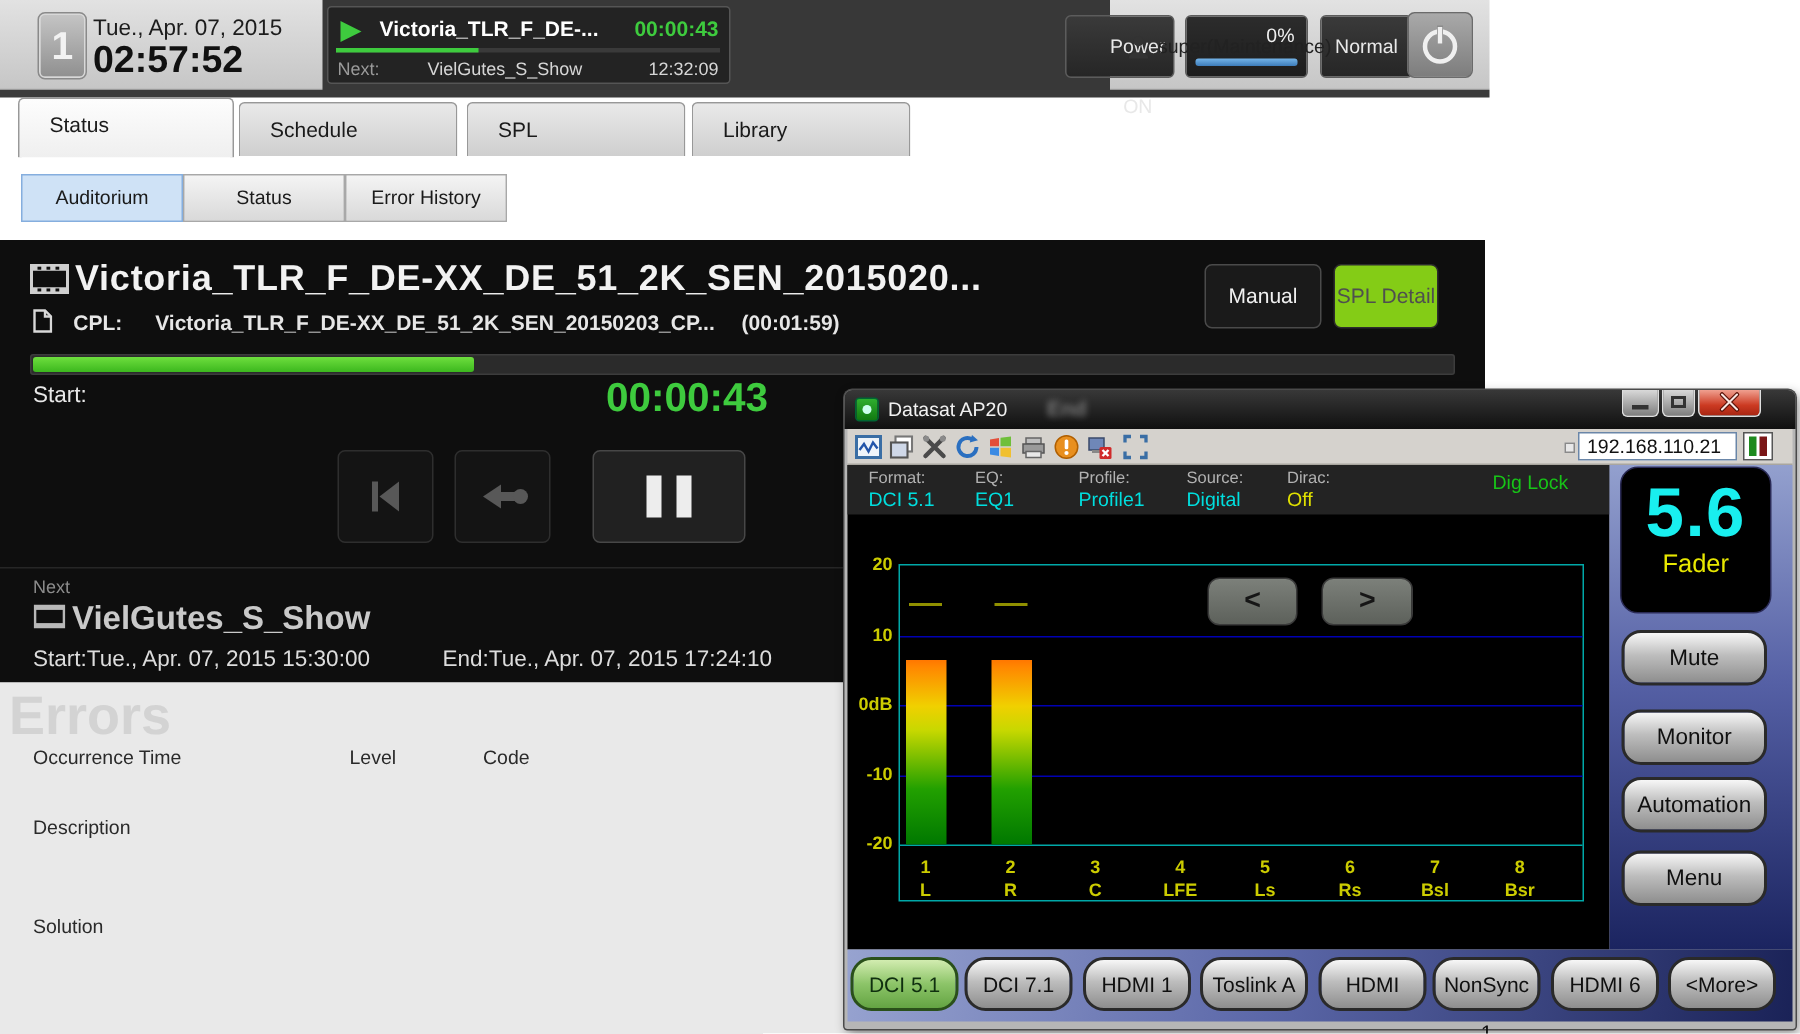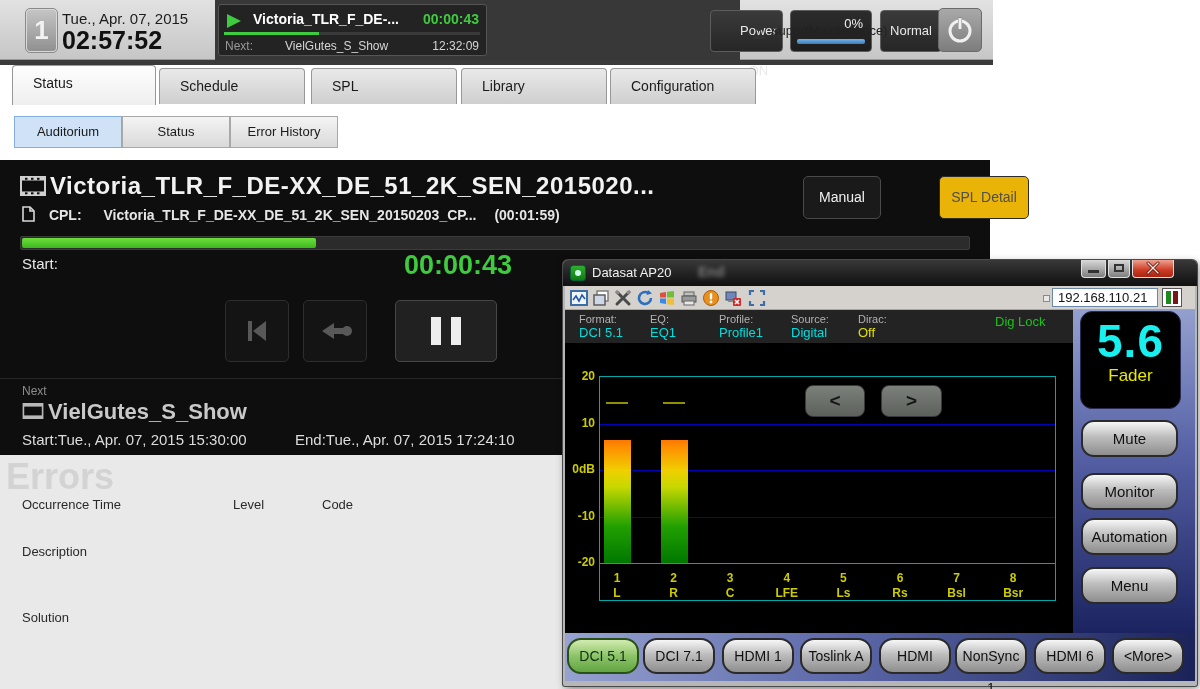--- a/index.html
+++ b/index.html
@@ -40,21 +40,21 @@
   .subtab.active { background:#cfe2f6; border-color:#85aede; }
 
   
   .content { left:0; top:160px; width:990px; height:295px; background:#0e0e0e; }
   .main-title { left:50px; top:12px; font-size:24px; font-weight:bold; color:#f2f2f2; letter-spacing:.5px; }
   .cpl-row { left:22px; top:46px; font-size:14px; font-weight:bold; color:#e6e6e6; }
   .cpl-label { margin:0 18px 0 10px; }
   .cpl-dur { margin-left:14px; }
   .btn-dark { background:#1a1a1a; border:1px solid #4a4a4a; border-radius:5px; color:#f0f0f0; font-size:14px; text-align:center; }
   .btn-manual { left:803px; top:16px; width:78px; height:43px; line-height:41px; }
-  .btn-spl { left:939px; top:16px; width:90px; height:43px; line-height:41px; color:#4f4f4f; border-color:#2c2c2c; background:#eab308; }
+  .btn-spl { left:889px; top:16px; width:70px; height:43px; line-height:41px; color:#4f4f4f; border-color:#2c2c2c; background:#84cc16; }
   .prog-track { left:20px; top:76px; width:950px; height:14px; background:#2b2b2b; border:1px solid #3c3c3c; border-radius:2px; }
   .prog-fill { left:1px; top:1px; height:10px; background:linear-gradient(#6ede3e,#3cb81e); border-radius:2px; }
   .start-label { left:22px; top:95px; font-size:15px; color:#e8e8e8; }
   .big-timer { left:404px; top:90px; font-size:27px; font-weight:bold; color:#3ecb3e; }
   .pb-btn { top:140px; height:62px; background:#141414; border:1px solid #2e2e2e; border-radius:5px; }
   .pb1 { left:225px; width:64px; }
   .pb2 { left:303px; width:64px; }
   .pb3 { left:395px; width:102px; background:#212121; border-color:#474747; }
   .pause-bar { display:inline-block; width:10px; height:28px; background:#ededed; margin:16px 5px 0 5px; }
   .next-sec { left:0; top:218px; width:990px; height:77px; border-top:1px solid #262626; }
@@ -164,21 +164,20 @@
           <rect x="19.5" y="9" width="3" height="11" fill="#f0f0f0"></rect>
         </svg>
     </div>
   </div>
 
   <div class="abs tabstrip-shadow"></div>
   <div class="abs tab active" style="left:12px;">Status</div>
   <div class="abs tab" style="left:159px;">Schedule</div>
   <div class="abs tab" style="left:311px;">SPL</div>
   <div class="abs tab" style="left:461px;">Library</div>
-  <div class="abs tab" style="left:610px;">Configuration</div>
 
   <div class="abs subtab active" style="left:14px;">Auditorium</div>
   <div class="abs subtab" style="left:122px;">Status</div>
   <div class="abs subtab" style="left:230px;">Error History</div>
 
   <div class="abs content">
     <span class="abs" style="left:20px; top:16px;">
       <svg width="26" height="20" viewBox="0 0 26 20">
           <rect x="1" y="1" width="24" height="18" fill="none" stroke="#cfcfcf" stroke-width="2"></rect>
           <rect x="1" y="1" width="24" height="3.5" fill="#cfcfcf"></rect>

